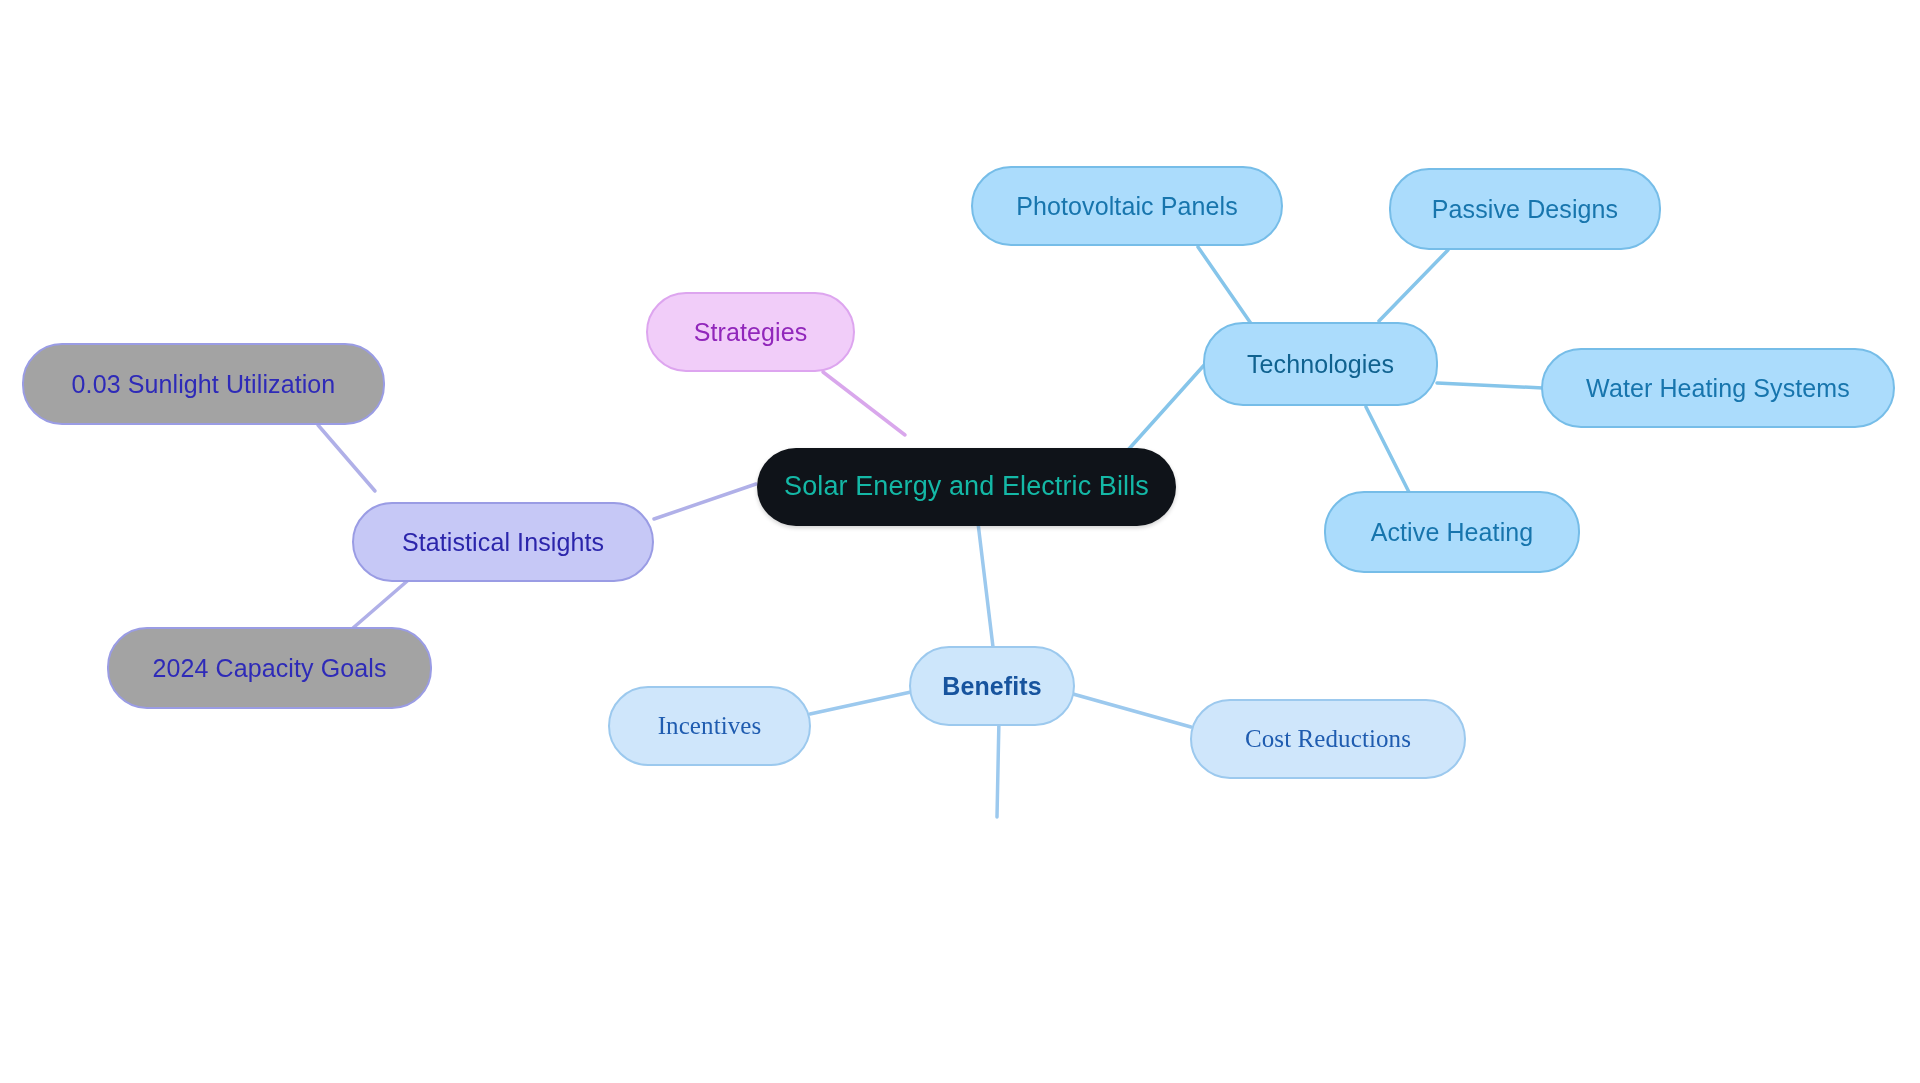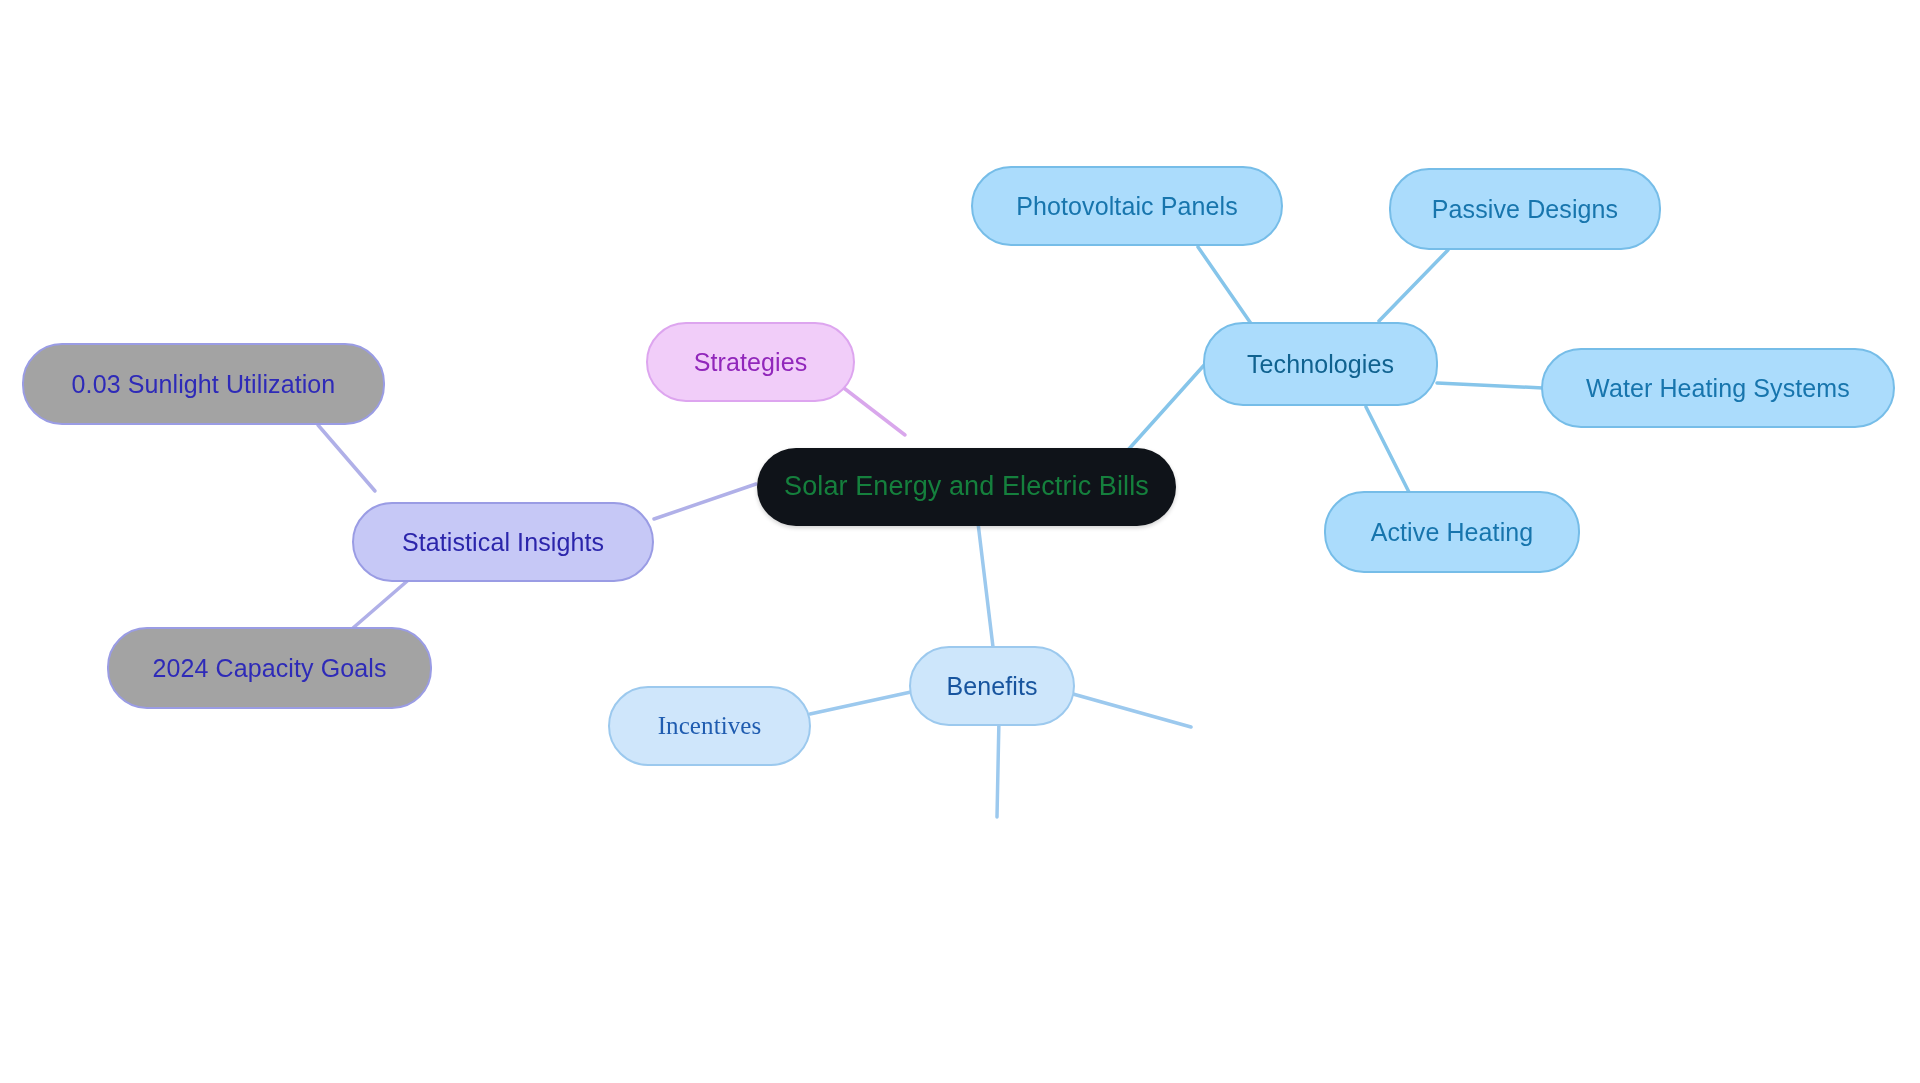--- a/index.html
+++ b/index.html
@@ -36,21 +36,21 @@
     border-style: solid;
     border-width: 2px;
     white-space: nowrap;
     line-height: 1.15;
     letter-spacing: 0.1px;
   }
   .node.root {
     border-radius: 44px;
     border-width: 0;
     background: #0f1319;
-    color: #15803d;
+    color: #14b8a6;
     font-size: 27px;
     box-shadow: 0 2px 4px rgba(0,0,0,0.18);
   }
   .node.tech {
     background: #abdcfc;
     border-color: #76bde8;
     color: #10628f;
     font-size: 25px;
   }
   .node.techchild {
@@ -83,21 +83,20 @@
     background: #a3a3a3;
     border-color: #9a9ce4;
     color: #2e2ab8;
     font-size: 25px;
   }
   .node.strategies {
     background: #f1cdf9;
     border-color: #dda5ef;
     color: #9127bb;
     font-size: 25px;
-    margin-top: 30px;
   }
 </style>
 </head>
 <body>
 
 <div id="canvas">
 
   <svg id="edges" viewBox="0 0 1920 1083" width="1920" height="1083">
 
     <path d="M 1128 450 L 1206 363" fill="none" stroke="#86c5ea" stroke-width="3.5" stroke-linecap="round"></path>
@@ -144,28 +143,31 @@
   </div>
 
   <div class="node techchild" style="left:1541px; top:348px; width:354px; height:80px;text-align:center;">
     <span>Water Heating Systems</span>
   </div>
 
   <div class="node techchild" style="left:1324px; top:491px; width:256px; height:82px;">
     <span>Active Heating</span>
   </div>
 
-  <div class="node benefits" style="left:909px; top:646px; width:166px; height:80px;">
+  <div class="node benefits" style="left:909px; top:646px; width:166px; height:80px;font-weight:bold;">
     <span>Benefits</span>
   </div>
 
   <div class="node benefitchild" style="left:608px; top:686px; width:203px; height:80px;">
     <span>Incentives</span>
   </div>
 
+  <div class="node benefitchild" style="left:1190px; top:699px; width:276px; height:80px;">
+    <span>Cost Reductions</span>
+  </div>
 
 
   <div class="node stats" style="left:352px; top:485px; width:302px; height:80px;">
     <span>Statistical Insights</span>
   </div>
 
   <div class="node statchild" style="left:22px; top:343px; width:363px; height:82px;">
     <span>0.03 Sunlight Utilization</span>
   </div>
 

